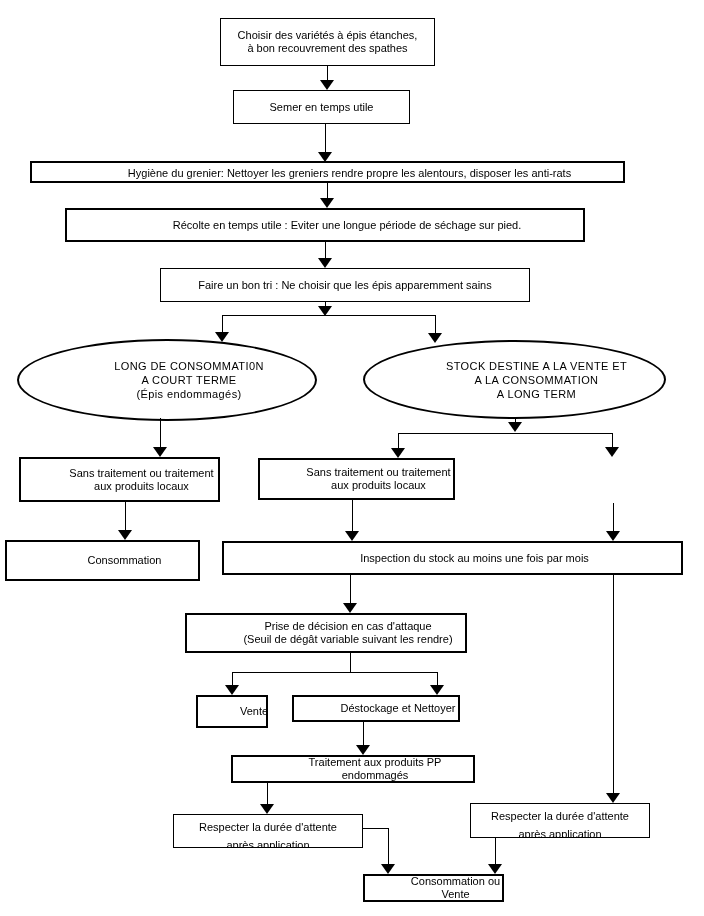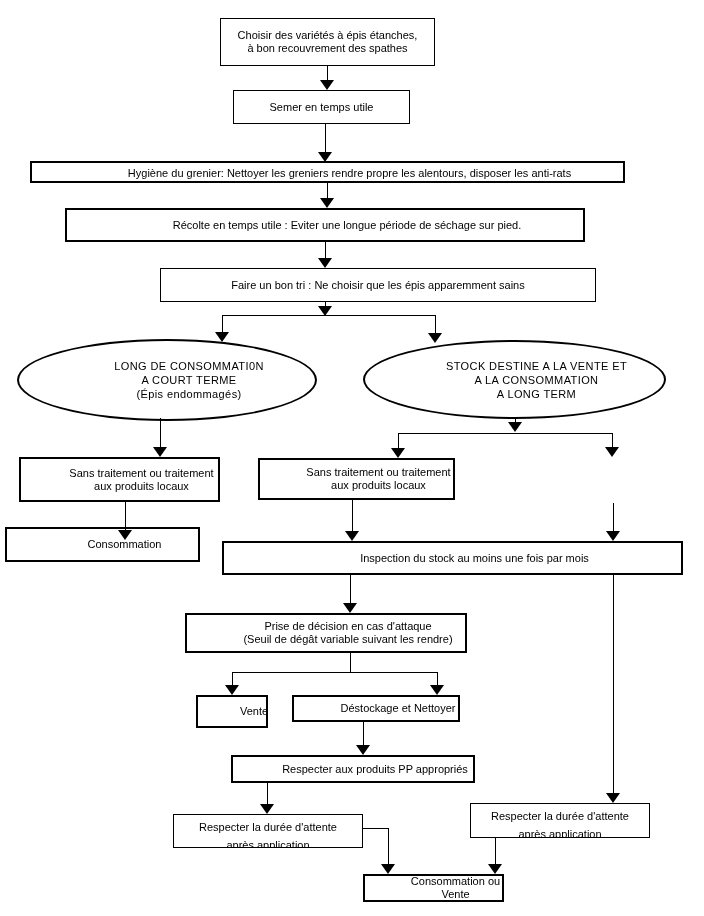--- a/index.html
+++ b/index.html
@@ -42,49 +42,49 @@
 
   <div class="node b1" style="left:220px;top:18px;width:215px;height:48px">Choisir des variétés à épis étanches,
 à bon recouvrement des spathes</div>
 
   <div class="node b1" style="left:233px;top:90px;width:177px;height:34px">Semer en temps utile</div>
 
   <div class="node b2 align-bottom" style="left:30px;top:161px;width:595px;height:22px">Hygiène du grenier: Nettoyer les greniers rendre propre les alentours, disposer les  anti-rats</div>
 
   <div class="node b2" style="left:65px;top:208px;width:520px;height:34px">Récolte en temps utile : Eviter une longue période de séchage sur pied.</div>
 
-  <div class="node b1" style="left:160px;top:268px;width:436px;height:34px">Faire un bon tri : Ne choisir que les épis apparemment sains</div>
+  <div class="node b1" style="left:160px;top:268px;width:370px;height:34px">Faire un bon tri : Ne choisir que les épis apparemment sains</div>
 
   <div class="node b2 ellipse" style="left:17px;top:339px;width:300px;height:82px">LONG DE CONSOMMATI0N
 A COURT TERME
 (Épis endommagés)</div>
 
   <div class="node b2 ellipse" style="left:363px;top:340px;width:303px;height:79px">STOCK DESTINE A LA VENTE ET
 A LA CONSOMMATION
 A LONG TERM</div>
 
   <div class="node b2" style="left:19px;top:457px;width:201px;height:45px">Sans traitement ou traitement
 aux produits locaux</div>
 
   <div class="node b2" style="left:258px;top:458px;width:197px;height:42px">Sans traitement ou traitement
 aux produits locaux</div>
 
 
-  <div class="node b2" style="left:5px;top:527px;width:195px;height:35px">Consommation</div>
+  <div class="node b2" style="left:5px;top:540px;width:195px;height:41px">Consommation</div>
 
   <div class="node b2" style="left:222px;top:541px;width:461px;height:34px">Inspection du stock au moins une fois par mois</div>
 
   <div class="node b2" style="left:185px;top:613px;width:282px;height:40px">Prise de décision en cas d'attaque
 (Seuil de dégât variable suivant les rendre)</div>
 
   <div class="node b2" style="left:196px;top:695px;width:72px;height:33px">Vente</div>
 
   <div class="node b2" style="left:292px;top:695px;width:168px;height:27px">Déstockage et Nettoyer</div>
 
-  <div class="node b2" style="left:231px;top:755px;width:244px;height:28px">Respecter aux produits PP appropriés</div>
+  <div class="node b2" style="left:231px;top:755px;width:244px;height:28px">Traitement aux produits PP endommagés</div>
 
   <div class="node b1 clip-bottom" style="left:173px;top:814px;width:190px;height:34px">Respecter la durée d'attente
 après application</div>
 
   <div class="node b1 clip-bottom" style="left:470px;top:803px;width:180px;height:35px">Respecter la durée d'attente
 après application</div>
 
   <div class="node b2" style="left:363px;top:874px;width:141px;height:28px">Consommation ou Vente</div>
 
   <div class="vl" style="left:327px;top:66px;height:15px"></div>

